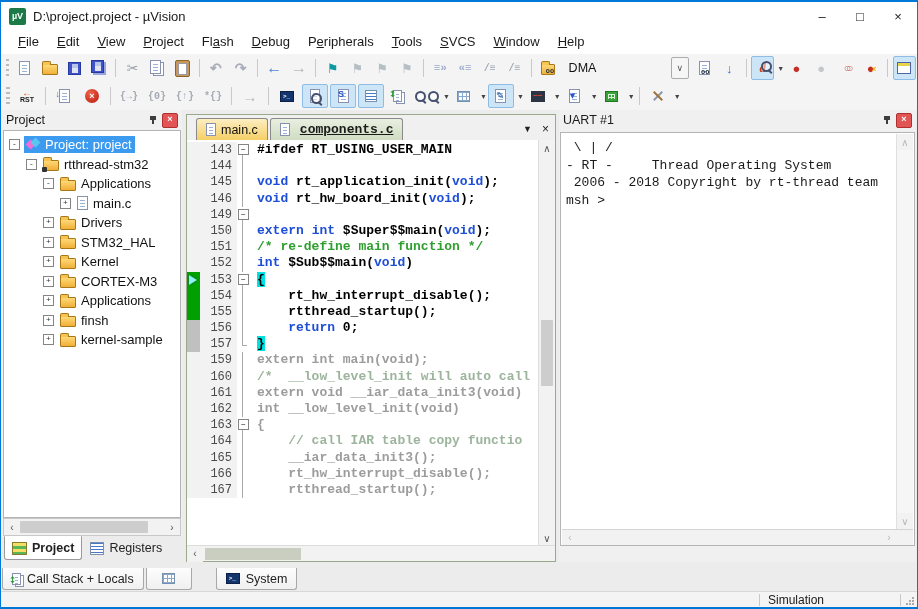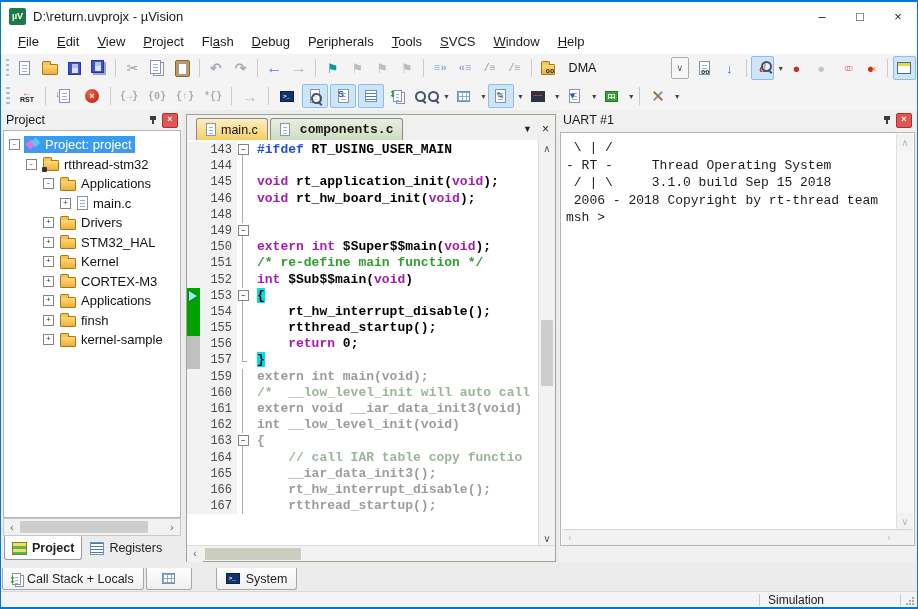--- a/index.html
+++ b/index.html
@@ -90,36 +90,36 @@
   .ptab.on{background:#fff;border-color:#9a9a9a;border-top-color:#fff;border-radius:0 0 3px 3px;font-weight:bold}
   .ptabic{width:13px;height:11px;border:1px solid #8a7a30;background:linear-gradient(#f4df62 0 3px,#58b858 3px 6px,#f4df62 6px 9px,#58b858 9px);margin-right:5px}
   .rtabic{width:12px;height:11px;border:1px solid #8090a8;background:#fff;background-image:repeating-linear-gradient(to bottom,#4878c8 0 1px,transparent 1px 3px);margin-right:5px}
   
   #editor{left:186px;top:114px;width:370px;height:448px;background:#fff;border:1px solid #9aa88c;box-sizing:border-box}
   #etabbar{position:absolute;top:0;left:0;right:0;height:25px;background:#f0f0f0;border-bottom:1px solid #9aa88c;display:flex;align-items:flex-end;padding-left:9px}
   .etab{height:21px;display:flex;align-items:center;padding:0 9px;font-size:12.5px;border:1px solid #8a8a8a;border-bottom:none;border-radius:3px 3px 0 0;margin-right:2px;color:#111}
   .etab .doc{width:10px;height:13px;margin-right:5px}
   .etab.yellow{background:linear-gradient(#fdeec2,#f5cf66)}
   .etab.green{background:linear-gradient(#e9efe0,#cfdcc2)}
-  .etab .lbl.uline{font-weight:bold;}
+  .etab .lbl.uline{font-weight:bold;text-decoration:underline}
   #etabicons{position:absolute;right:6px;top:7px;display:flex;gap:10px;align-items:center}
   #ebody{position:absolute;top:25px;left:0;right:0;height:406px;background:#fff;overflow:hidden;padding-top:2px;box-sizing:border-box}
   .cline{display:flex;height:16.2px}
   .mk{width:13px;background:#f2f2f2;position:relative;flex:0 0 auto}
   .mk.green{background:#00a000}.mk.gray{background:#c0c0c0}
   .mk.arrow::after{content:"";position:absolute;left:2px;top:3px;width:0;height:0;border-left:8px solid #8ef2f2;border-top:5px solid transparent;border-bottom:5px solid transparent;filter:drop-shadow(0 0 1px #1c5050)}
   .lnum{width:32px;background:#f2f2f2;color:#4a4a4a;font:12px/16.2px "Liberation Mono",monospace;text-align:right;padding-right:5px;flex:0 0 auto}
   .fold{width:12px;background:#fff;position:relative;flex:0 0 auto}
   .f-line::before{content:"";position:absolute;left:5px;top:0;bottom:0;width:1px;background:#aaa}
   .f-box::before{content:"";position:absolute;left:5px;top:13px;bottom:0;width:1px;background:#aaa}
   .f-box::after{content:"−";position:absolute;left:1px;top:2px;width:9px;height:9px;border:1px solid #848484;background:#fff;font:8px/9px "Liberation Mono",monospace;text-align:center;color:#222;box-sizing:content-box}
   .f-end::before{content:"";position:absolute;left:5px;top:0;height:9px;width:1px;background:#aaa}
   .f-end::after{content:"";position:absolute;left:5px;top:9px;width:5px;height:1px;background:#aaa}
   .code{flex:1;font:bold 13px/16.2px "Liberation Mono",monospace;white-space:pre;color:#000;padding-left:8px;padding-right:18px;overflow:hidden}
-  .c-pp{color:#1d4ed8}.c-kw{color:#a21caf}.c-cm{color:#2f9e2f}.c-gr{color:#9c9c9c}.c-gc{color:#9cb49c}
+  .c-pp{color:#000000}.c-kw{color:#1d4ed8}.c-cm{color:#2f9e2f}.c-gr{color:#9c9c9c}.c-gc{color:#9cb49c}
   .c-hl{background:#00e2e2;color:#000}
   #evsb{position:absolute;top:25px;right:0;width:17px;height:406px;background:#f2f2f2;border-left:1px solid #dcdcdc;box-sizing:border-box}
   #evsb .up{position:absolute;top:0;left:0;right:0}
   #evsb .dn{position:absolute;bottom:0;left:0;right:0}
   #evthumb{position:absolute;left:2px;right:2px;top:180px;height:66px}
   #ehsb{position:absolute;left:0;right:0;bottom:0;height:16px;background:#f2f2f2;border-top:1px solid #dcdcdc;display:flex;align-items:center;box-sizing:border-box}
   #ehthumb{width:96px;height:12px;margin-left:2px;background:#c9cec0}
   
   #uartpanel{left:559px;top:110px;width:357px;height:452px;background:#f0f0f0}
   #uartbody{position:absolute;top:22px;left:1px;right:1px;bottom:16px;background:#fff;border:1px solid #b4b4b4;box-sizing:border-box;overflow:hidden}
@@ -142,21 +142,21 @@
 </head>
 <body>
 
 <div class="abs" id="accent-top"></div>
 <div class="abs" id="accent-left"></div>
 <div class="abs" id="accent-right"></div>
 <div class="abs" id="accent-bottom"></div>
 
 <div class="abs" id="titlebar">
   <div id="logo">µV</div>
-  <div id="wtitle">D:\return.uvprojx - µVision</div>
+  <div id="wtitle">D:\project.project - µVision</div>
   <div class="wctl">–</div>
   <div class="wctl">□</div>
   <div class="wctl">×</div>
 </div>
 
 <div class="abs" id="menubar">
     <div class="menu-item"><u>F</u>ile</div>
     <div class="menu-item"><u>E</u>dit</div>
     <div class="menu-item"><u>V</u>iew</div>
     <div class="menu-item"><u>P</u>roject</div>
@@ -611,26 +611,20 @@
         <span class="code"><span class="c-kw">void</span><span class="c-tx"> rt_application_init(</span><span class="c-kw">void</span><span class="c-tx">);</span></span>
       </div>
       <div class="cline">
         <span class="mk"></span>
         <span class="lnum">146</span>
         <span class="fold f-line"></span>
         <span class="code"><span class="c-kw">void</span><span class="c-tx"> rt_hw_board_init(</span><span class="c-kw">void</span><span class="c-tx">);</span></span>
       </div>
       <div class="cline">
         <span class="mk"></span>
-        <span class="lnum">148</span>
-        <span class="fold f-line"></span>
-        <span class="code"></span>
-      </div>
-      <div class="cline">
-        <span class="mk"></span>
         <span class="lnum">149</span>
         <span class="fold f-box"></span>
       </div>
       <div class="cline">
         <span class="mk"></span>
         <span class="lnum">150</span>
         <span class="fold f-line"></span>
         <span class="code"><span class="c-kw">extern</span><span class="c-tx"> </span><span class="c-kw">int</span><span class="c-tx"> $Super$$main(</span><span class="c-kw">void</span><span class="c-tx">);</span></span>
       </div>
       <div class="cline">
@@ -744,21 +738,20 @@
 <div class="abs" id="uartpanel">
   <div class="phead">
     <span class="ptitle">UART #1</span>
     <span class="pinic"></span>
     <span class="xbtn">×</span>
   </div>
   <div id="uartbody">
     <div id="uartlines">
         <div class="uline"> \ | /</div>
         <div class="uline">- RT -     Thread Operating System</div>
-        <div class="uline"> / | \     3.1.0 build Sep 15 2018</div>
         <div class="uline"> 2006 - 2018 Copyright by rt-thread team</div>
         <div class="uline">msh &gt;</div>
       </div>
     <div id="uvsb">
       <div class="sbbtn lt">∧</div>
       <div class="sbbtn lt" style="position:absolute;bottom:16px;left:0">∨</div>
     </div>
     <div id="uhsb">
       <span class="sbbtn lt">‹</span>
       <span class="sbbtn lt" style="margin-right:16px">›</span>

